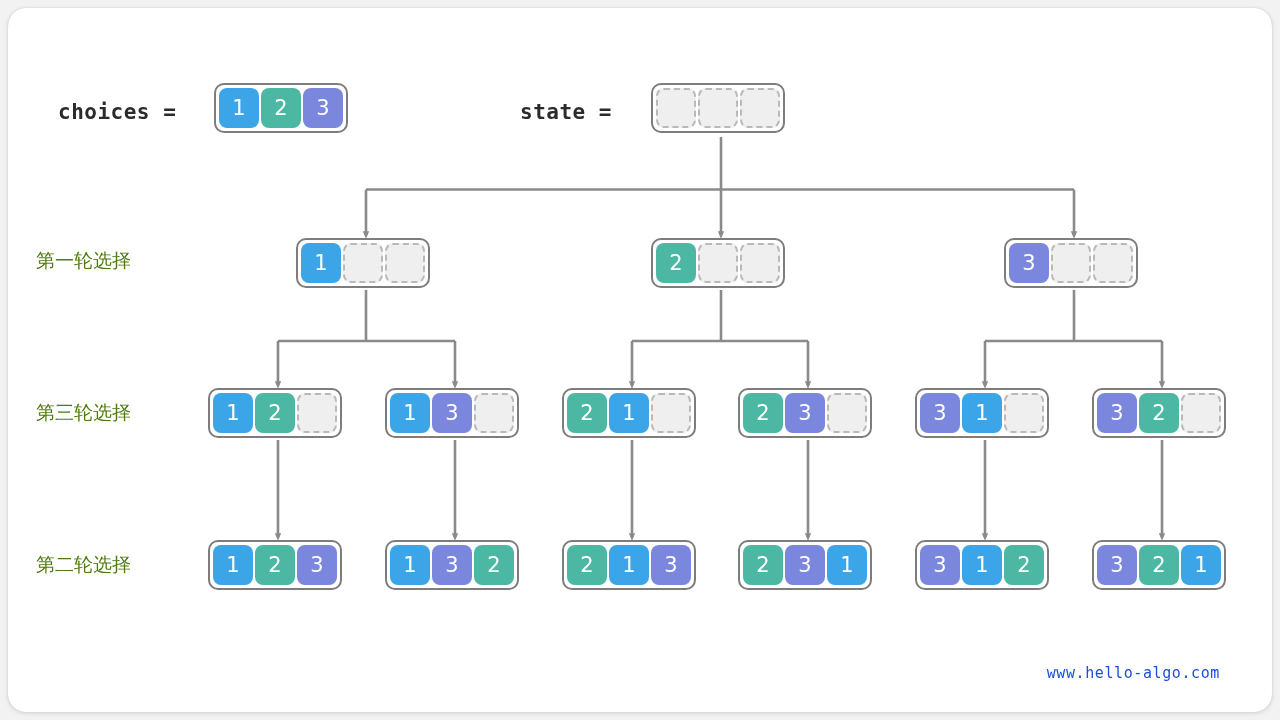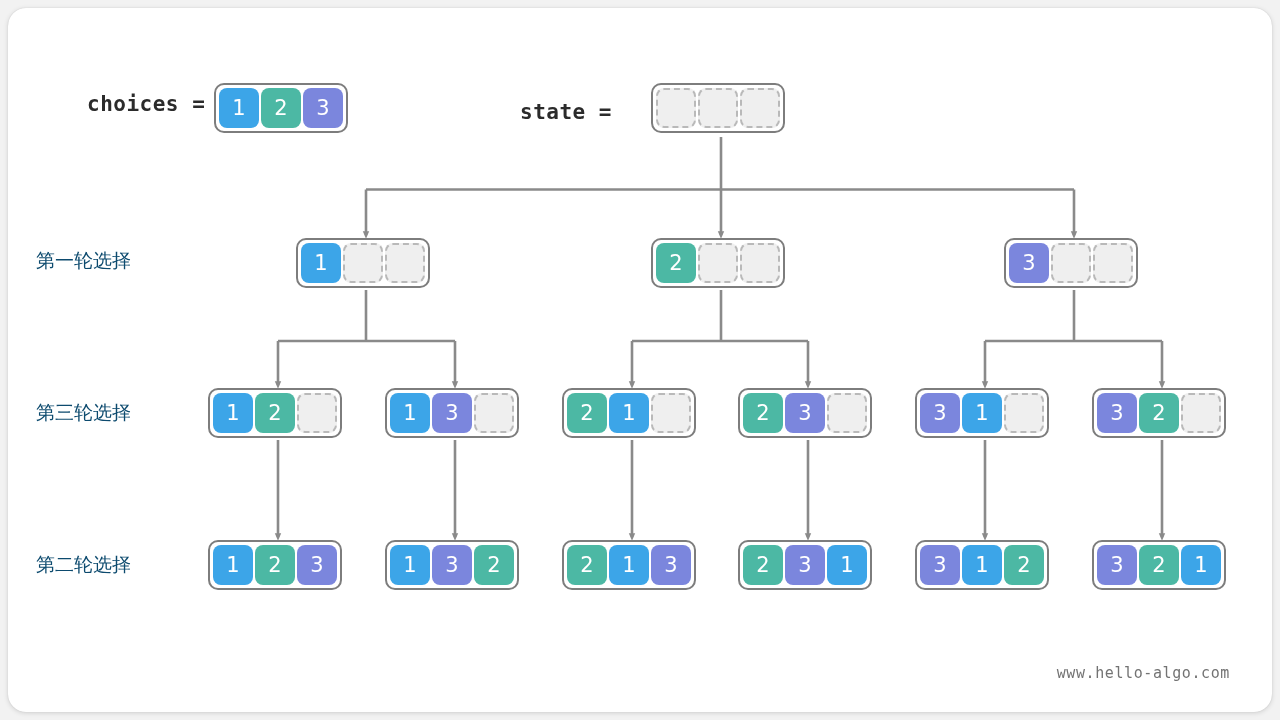--- a/index.html
+++ b/index.html
@@ -42,21 +42,21 @@
     font-weight: bold;
     color: #2b2b2b;
     white-space: nowrap;
     letter-spacing: 0.5px;
   }
   
   .row-label {
     position: absolute;
     font-family: "DejaVu Sans", "Liberation Sans", sans-serif;
     font-size: 19px;
-    color: #0c4a6e;
+    color: #4d7c0f;
     white-space: nowrap;
   }
 
   
   .node {
     position: absolute;
     display: flex;
     align-items: center;
     box-sizing: border-box;
     border: 2.5px solid #7d7d7d;
@@ -81,25 +81,25 @@
   .cell.empty {
     background: #efefef;
     border: 2px dashed #b9b9b9;
   }
   .cell.v1 { background: #3ca5e8; }
   .cell.v2 { background: #4cb8a4; }
   .cell.v3 { background: #7b86dd; }
 
   .watermark {
     position: absolute;
-    right: 50px;
+    right: 60px;
     bottom: 38px;
     font-family: "DejaVu Sans Mono", "Liberation Mono", monospace;
     font-size: 15px;
-    color: #737373;
+    color: #1d4ed8;
     letter-spacing: 0.6px;
     white-space: nowrap;
   }
 </style>
 </head>
 <body>
 
 <div id="page">
   <div class="card"></div>
 
@@ -129,21 +129,21 @@
         <path d="M1162,340.96 L1162,385" marker-end="url(#arrow)"></path>
         <path d="M278,440 L278,537" marker-end="url(#arrow)"></path>
         <path d="M455,440 L455,537" marker-end="url(#arrow)"></path>
         <path d="M632,440 L632,537" marker-end="url(#arrow)"></path>
         <path d="M808,440 L808,537" marker-end="url(#arrow)"></path>
         <path d="M985,440 L985,537" marker-end="url(#arrow)"></path>
         <path d="M1162,440 L1162,537" marker-end="url(#arrow)"></path>
       </g>
   </svg>
 
-  <div class="hdr-label" style="left:58px; top:92px;margin-left:29px;">choices =</div>
+  <div class="hdr-label" style="left:58px; top:100px;">choices =</div>
   <div class="node" id="node-choices" style="left:214px; top:83px;">
       <div class="cell v1">1</div>
       <div class="cell v2">2</div>
       <div class="cell v3">3</div>
     </div>
 
   <div class="hdr-label" style="left:520px; top:100px;">state =</div>
   <div class="node" id="node-root" style="left:651px; top:83px;">
       <div class="cell empty"></div>
       <div class="cell empty"></div>

